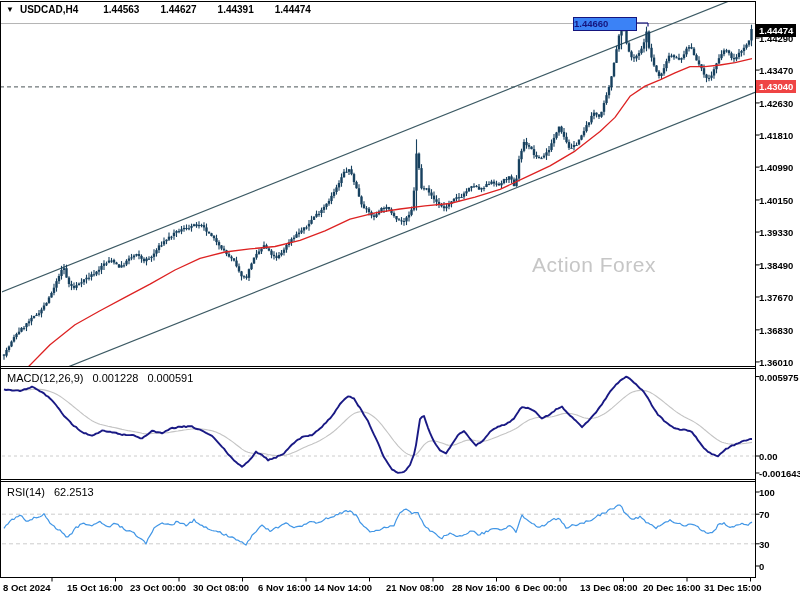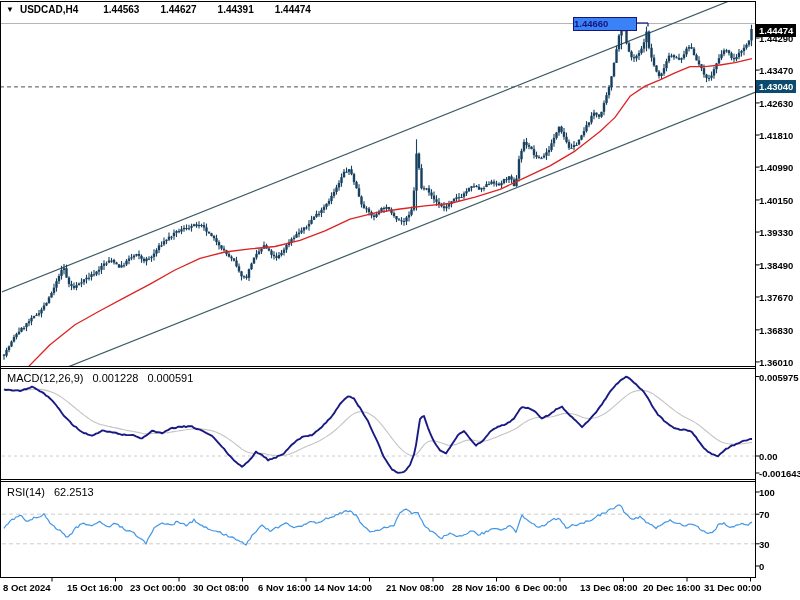--- a/index.html
+++ b/index.html
@@ -701,25 +701,26 @@
     <span>MACD(12,26,9)</span>
     <span>0.001228</span>
     <span>0.000591</span>
   </div>
 
   <div class="indlabel" id="rsi-label" style="top:486px;">
     <span>RSI(14)</span>
     <span>62.2513</span>
   </div>
 
+  <div class="watermark">Action Forex</div>
 
   <div class="hibox">1.44660</div>
 
   <div class="ptag" id="tag-current" style="top: 24.3px; background: rgb(0, 0, 0);">1.44474</div>
-  <div class="ptag" id="tag-level" style="top: 80.4px; background: #0c4a6e;">1.43040</div>
+  <div class="ptag" id="tag-level" style="top: 80.4px; background: #ef4444;">1.43040</div>
 
   <div id="labels">
       <div class="plabel" style="top:38.0px;">1.44290</div>
       <div class="plabel" style="top:70.1px;">1.43470</div>
       <div class="plabel" style="top:102.9px;">1.42630</div>
       <div class="plabel" style="top:135.0px;">1.41810</div>
       <div class="plabel" style="top:167.1px;">1.40990</div>
       <div class="plabel" style="top:200.0px;">1.40150</div>
       <div class="plabel" style="top:232.1px;">1.39330</div>
       <div class="plabel" style="top:264.9px;">1.38490</div>
@@ -737,15 +738,15 @@
       <div class="xlabel" style="left:67px;">15 Oct 16:00</div>
       <div class="xlabel" style="left:130px;">23 Oct 00:00</div>
       <div class="xlabel" style="left:193px;">30 Oct 08:00</div>
       <div class="xlabel" style="left:258px;">6 Nov 16:00</div>
       <div class="xlabel" style="left:314px;">14 Nov 14:00</div>
       <div class="xlabel" style="left:386px;">21 Nov 08:00</div>
       <div class="xlabel" style="left:452px;">28 Nov 16:00</div>
       <div class="xlabel" style="left:515px;">6 Dec 00:00</div>
       <div class="xlabel" style="left:580px;">13 Dec 08:00</div>
       <div class="xlabel" style="left:643px;">20 Dec 16:00</div>
-      <div class="xlabel" style="left:704px;">31 Dec 00:00</div>
+      <div class="xlabel" style="left:704px;">31 Dec 15:00</div>
     </div>
 </div>
 
 </body></html>

